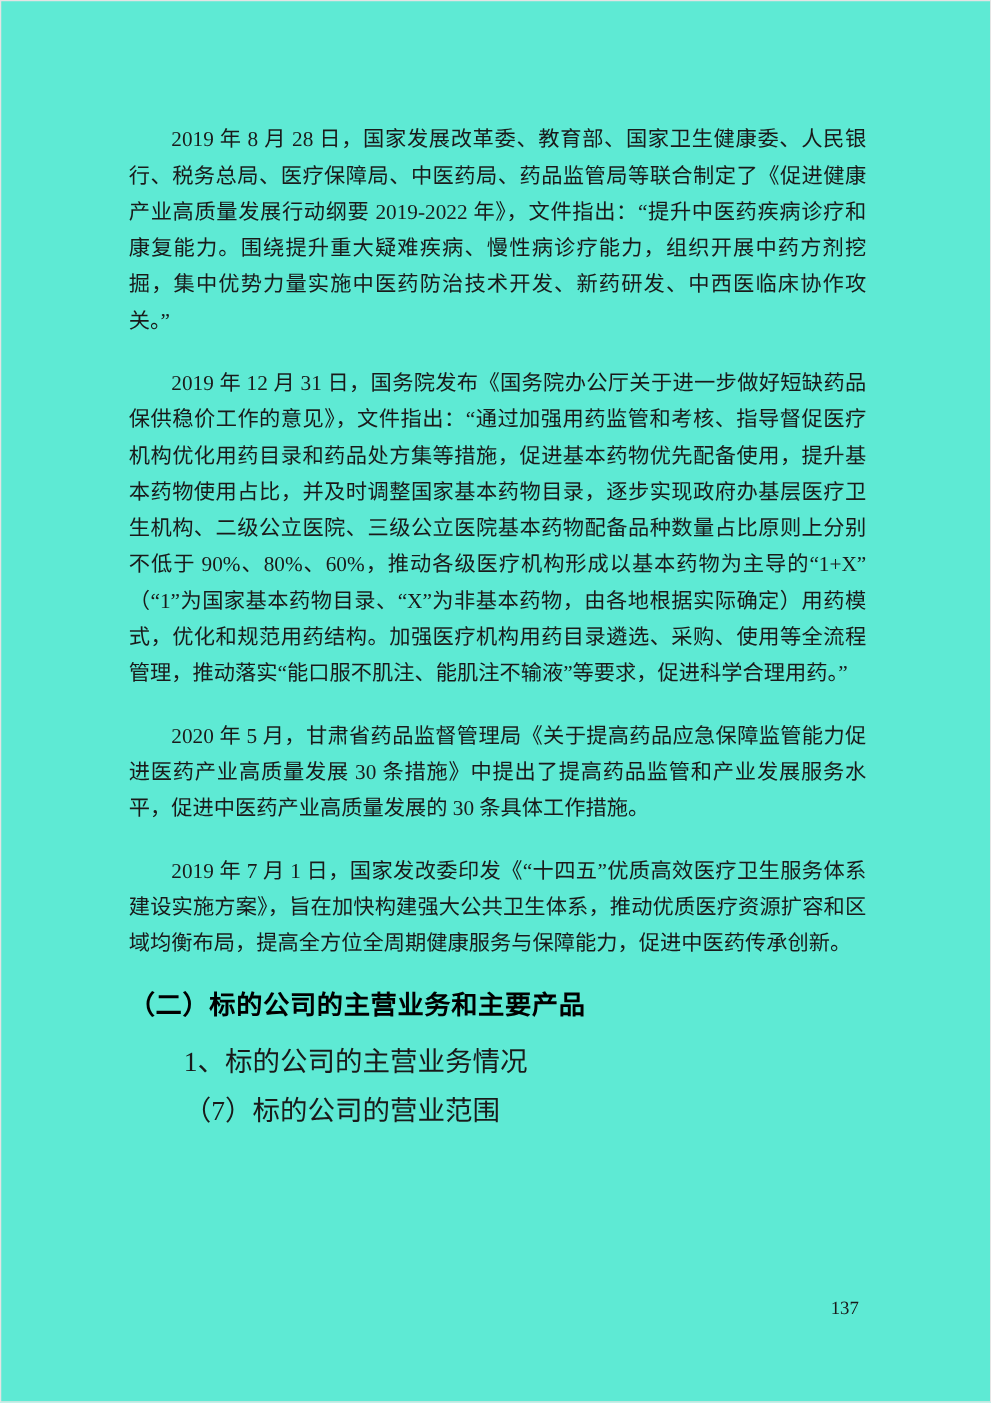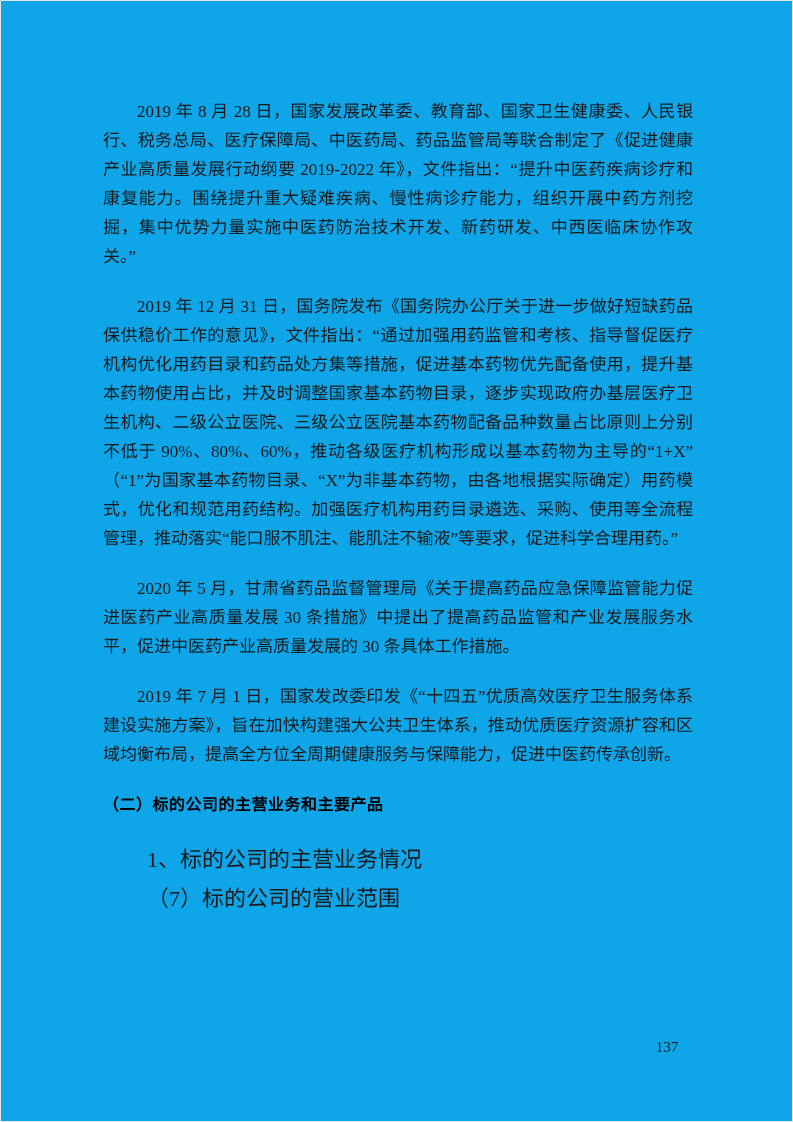--- a/index.html
+++ b/index.html
@@ -4,21 +4,21 @@
 <style>
   html, body {
     margin: 0;
     padding: 0;
     background: #ffffff;
   }
   .page {
     position: relative;
     width: 793px;
     height: 1122px;
-    background: #0ea5e9;
+    background: #5eead4;
     overflow: hidden;
     box-sizing: border-box;
     border: 1px solid #e4e4e4;
   }
   .content {
     position: absolute;
     left: 102px;
     top: 96px;
     width: 590px;
   }
@@ -27,42 +27,42 @@
     font-family: "Liberation Serif", "DejaVu Serif", serif;
     font-size: 17px;
     line-height: 29px;
     color: #1a1a1a;
     text-align: justify;
     text-justify: inter-ideograph;
     text-indent: 2em;
     overflow-wrap: break-word;
   }
   .section-heading {
-    margin: 0 0 25px 0;
+    margin: 0 0 15px 0;
     font-family: "Liberation Sans", "DejaVu Sans", sans-serif;
-    font-size: 16px;
+    font-size: 21px;
     line-height: 30px;
     font-weight: 700;
     color: #000000;
     letter-spacing: 0.5px;
   }
   .sub-item {
     margin: 0 0 10px 0;
     font-family: "Liberation Serif", "DejaVu Serif", serif;
     font-size: 22px;
     line-height: 29px;
     color: #1a1a1a;
     text-indent: 2em;
   }
   .page-number {
     position: absolute;
     left: 646px;
     top: 1038px;
     width: 40px;
-    text-align: center;
+    text-align: right;
     font-family: "Liberation Serif", "DejaVu Serif", serif;
     font-size: 15px;
     line-height: 17px;
     color: #1a1a1a;
   }
 </style>
 </head>
 <body>
 
 <div class="page">

